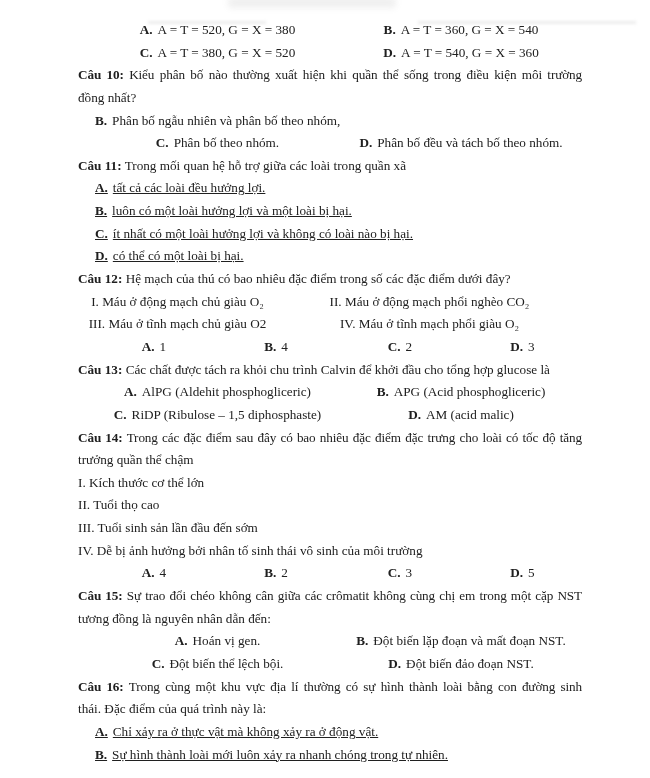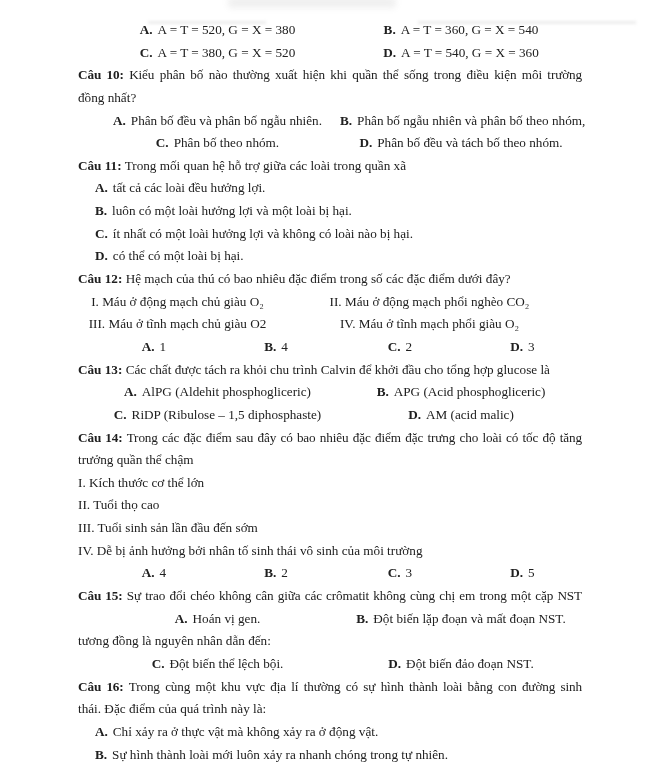--- a/index.html
+++ b/index.html
@@ -16,21 +16,21 @@
   }
   .l { height:22.65px; line-height:22.65px; white-space:nowrap; }
   .just {
     white-space:normal;
     text-align:justify;
     text-align-last:justify;
     overflow:hidden;
     word-spacing:-1.2px;
     letter-spacing:-0.12px;
   }
-  .ind { padding-left:17px; }
+  .ind { padding-left:17px;text-decoration:underline; }
   .opts2 { display:grid; grid-template-columns:245px auto; padding-left:17px; }
   .opts4 { display:grid; grid-template-columns:122px 122px 126px auto; padding-left:15px; }
   .stmt2 { display:grid; grid-template-columns:199px auto; }
   .opts2 > span, .opts4 > span, .stmt2 > span { white-space:nowrap;text-align:center; }
   .ql { font-weight:bold;text-align:center; }
   .ol { font-weight:bold; margin-right:5px; }
   
   .smudge-a {
     position:absolute; left:228px; top:-3px; width:168px; height:11px;
     background:#8a8a8a; opacity:.13; filter:blur(3px); border-radius:3px;
@@ -57,21 +57,20 @@
     <span><b class="ol">B.</b><span>A = T = 360, G = X = 540</span></span>
   </div>
   <div class="l opts2">
     <span><b class="ol">C.</b><span>A = T = 380, G = X = 520</span></span>
     <span><b class="ol">D.</b><span>A = T = 540, G = X = 360</span></span>
   </div>
 
   <div class="l just"><b class="ql">Câu 10:</b> <span>Kiểu phân bố nào thường xuất hiện khi quần thể sống trong điều kiện môi trường</span></div>
   <div class="l"><span>đồng nhất?</span></div>
   <div class="l opts2">
-    <span><b class="ol">A.</b><span>Phân bố đều và phân bố ngẫu nhiên.</span></span>
     <span><b class="ol">B.</b><span>Phân bố ngẫu nhiên và phân bố theo nhóm,</span></span>
   </div>
   <div class="l opts2">
     <span><b class="ol">C.</b><span>Phân bố theo nhóm.</span></span>
     <span><b class="ol">D.</b><span>Phân bố đều và tách bố theo nhóm.</span></span>
   </div>
 
   <div class="l"><b class="ql">Câu 11:</b> <span>Trong mối quan hệ hỗ trợ giữa các loài trong quần xã</span></div>
   <div class="l ind"><b class="ol">A.</b><span>tất cả các loài đều hưởng lợi.</span></div>
   <div class="l ind"><b class="ol">B.</b><span>luôn có một loài hưởng lợi và một loài bị hại.</span></div>
@@ -111,25 +110,25 @@
   <div class="l"><span>III. Tuổi sinh sản lần đầu đến sớm</span></div>
   <div class="l"><span>IV. Dễ bị ảnh hưởng bởi nhân tố sinh thái vô sinh của môi trường</span></div>
   <div class="l opts4">
     <span><b class="ol">A.</b><span>4</span></span>
     <span><b class="ol">B.</b><span>2</span></span>
     <span><b class="ol">C.</b><span>3</span></span>
     <span><b class="ol">D.</b><span>5</span></span>
   </div>
 
   <div class="l just"><b class="ql">Câu 15:</b> <span>Sự trao đổi chéo không cân giữa các crômatit không cùng chị em trong một cặp NST</span></div>
+  <div class="l"><span>tương đồng là nguyên nhân dẫn đến:</span></div>
   <div class="l opts2">
     <span><b class="ol">A.</b><span>Hoán vị gen.</span></span>
     <span><b class="ol">B.</b><span>Đột biến lặp đoạn và mất đoạn NST.</span></span>
   </div>
-  <div class="l"><span>tương đồng là nguyên nhân dẫn đến:</span></div>
   <div class="l opts2">
     <span><b class="ol">C.</b><span>Đột biến thể lệch bội.</span></span>
     <span><b class="ol">D.</b><span>Đột biến đảo đoạn NST.</span></span>
   </div>
 
   <div class="l just"><b class="ql">Câu 16:</b> <span>Trong cùng một khu vực địa lí thường có sự hình thành loài bằng con đường sinh</span></div>
   <div class="l"><span>thái. Đặc điểm của quá trình này là:</span></div>
   <div class="l ind"><b class="ol">A.</b><span>Chỉ xảy ra ở thực vật mà không xảy ra ở động vật.</span></div>
   <div class="l ind"><b class="ol">B.</b><span>Sự hình thành loài mới luôn xảy ra nhanh chóng trong tự nhiên.</span></div>
 </div>

